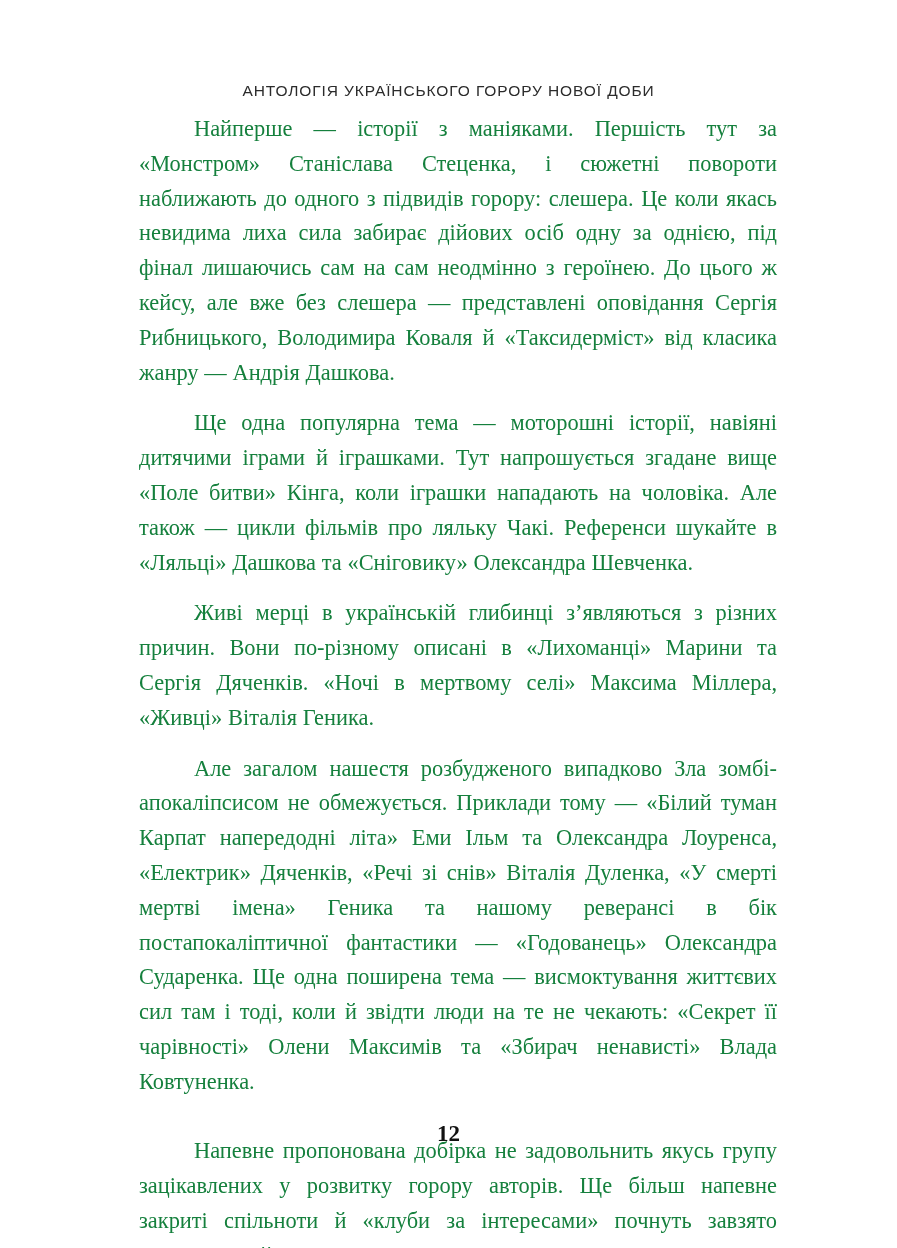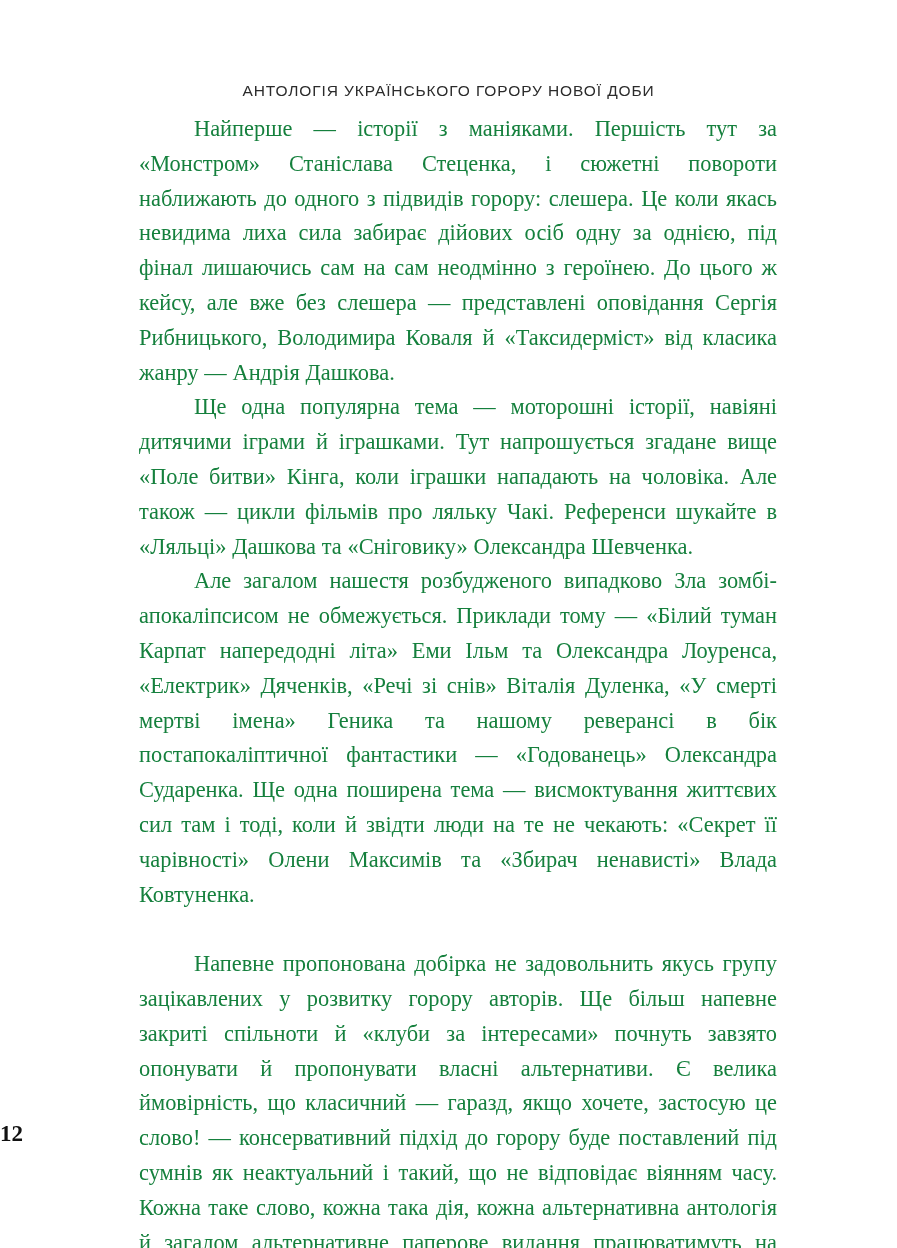--- a/index.html
+++ b/index.html
@@ -49,50 +49,51 @@
     text-align: justify;
     text-justify: inter-word;
     text-indent: 55px;
     margin: 0;
     -webkit-hyphens: none;
     hyphens: none;
     word-spacing: 0.2px;
   }
 
   .para + .para {
-    margin-top: 0;
+    margin-top: 16px;
   }
 
   
   .para.spaced-before {
     margin-top: 34.8px;
   }
 
   
   .folio {
     position: absolute;
     top: 1121px;
     left: 0;
     width: 897px;
-    text-align: left;
+    text-align: center;
     font-family: "Liberation Serif", "DejaVu Serif", serif;
     font-size: 23px;
     font-weight: bold;
     color: #111111;
   }
 </style>
 </head>
 <body>
 
 <div class="page">
 
   <div class="running-head">АНТОЛОГІЯ УКРАЇНСЬКОГО ГОРОРУ НОВОЇ ДОБИ</div>
 
   <div class="text-column">
     <p class="para">Найперше — історії з маніяками. Першість тут за «Монстром» Станіслава Стеценка, і сюжетні повороти наближають до одного з підвидів горору: слешера. Це коли якась невидима лиха сила забирає дійових осіб одну за однією, під фінал лишаючись сам на сам неодмінно з героїнею. До цього ж кейсу, але вже без слешера — представлені оповідання Сергія Рибницького, Володимира Коваля й «Таксидерміст» від класика жанру — Андрія Дашкова.</p>
     <p class="para">Ще одна популярна тема — моторошні історії, навіяні дитячими іграми й іграшками. Тут напрошується згадане вище «Поле битви» Кінга, коли іграшки нападають на чоловіка. Але також — цикли фільмів про ляльку Чакі. Референси шукайте в «Ляльці» Дашкова та «Сніговику» Олександра Шевченка.</p>
+    <p class="para">Живі мерці в українській глибинці з’являються з різних причин. Вони по-різному описані в «Лихоманці» Марини та Сергія Дяченків. «Ночі в мертвому селі» Максима Міллера, «Живці» Віталія Геника.</p>
     <p class="para">Але загалом нашестя розбудженого випадково Зла зомбі-апокаліпсисом не обмежується. Приклади тому — «Білий туман Карпат напередодні літа» Еми Ільм та Олександра Лоуренса, «Електрик» Дяченків, «Речі зі снів» Віталія Дуленка, «У смерті мертві імена» Геника та нашому реверансі в бік постапокаліптичної фантастики — «Годованець» Олександра Сударенка. Ще одна поширена тема — висмоктування життєвих сил там і тоді, коли й звідти люди на те не чекають: «Секрет її чарівності» Олени Максимів та «Збирач ненависті» Влада Ковтуненка.</p>
     <p class="para spaced-before">Напевне пропонована добірка не задовольнить якусь групу зацікавлених у розвитку горору авторів. Ще більш напевне закриті спільноти й «клуби за інтересами» почнуть завзято опонувати й пропонувати власні альтернативи. Є велика ймовірність, що класичний — гаразд, якщо хочете, застосую це слово! — консервативний підхід до горору буде поставлений під сумнів як неактуальний і такий, що не відповідає віянням часу. Кожна таке слово, кожна така дія, кожна альтернативна антологія й загалом альтернативне паперове видання працюватимуть на єдину мету:</p>
   </div>
 
   <div class="folio">12</div>
 
 </div>
 
 </body></html>

